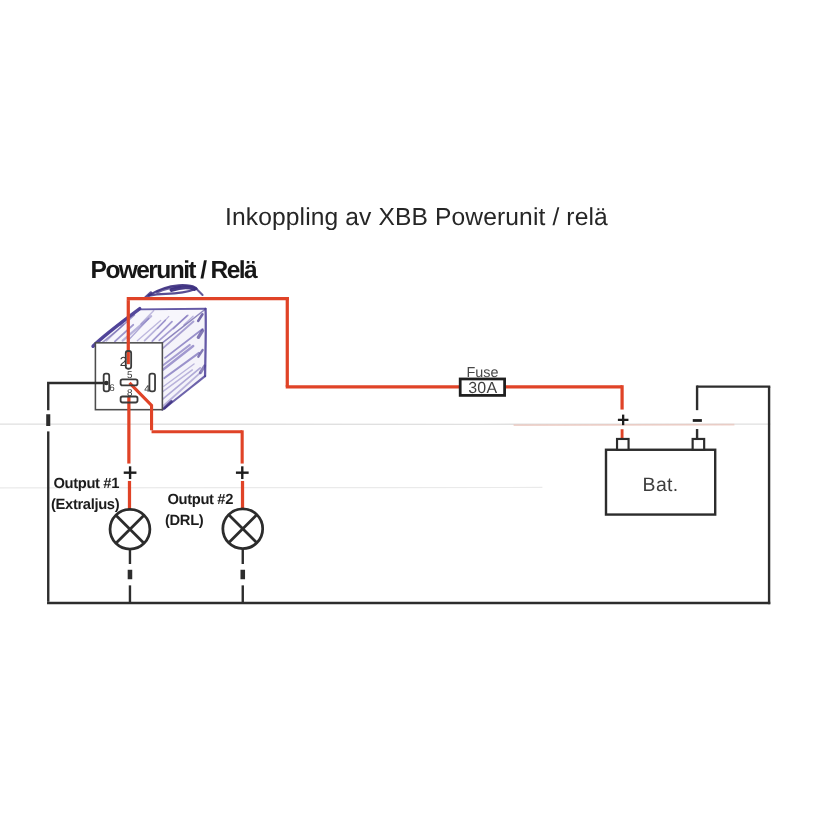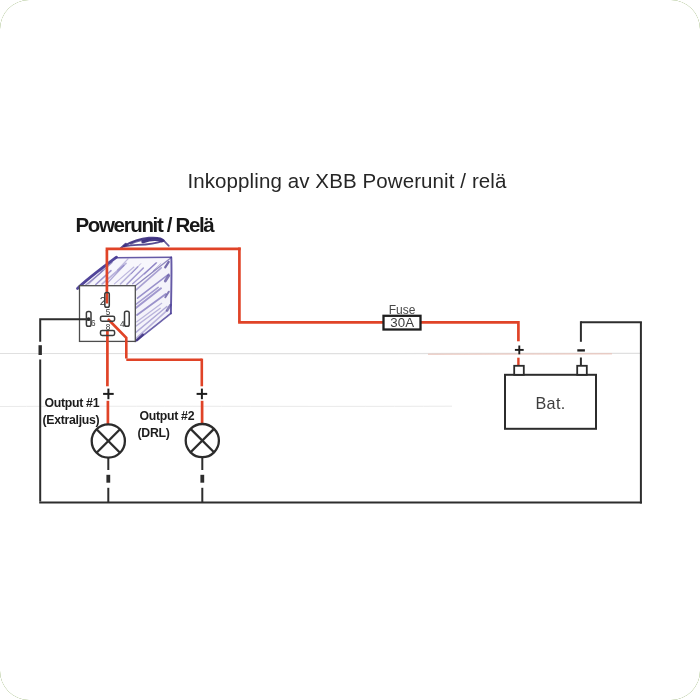--- a/index.html
+++ b/index.html
@@ -1,17 +1,17 @@
 <!DOCTYPE html>
 <html><head>
 <meta charset="utf-8">
 <style>
 html,body{margin:0;padding:0;background:#ffffff;}
 #page{position:relative;width:700px;height:700px;background:#4d7c0f;overflow:hidden;
-font-family:"Liberation Sans", sans-serif;border-radius:29px;}
+font-family:"Liberation Sans", sans-serif;}
 svg{position:absolute;left:0;top:0;}
 </style>
 </head>
 <body>
 <div id="page">
 <svg width="700" height="700" viewBox="0 0 700 700">
   <rect x="0" y="0" width="700" height="700" fill="#ffffff"></rect>
 
   <path d="M0,353.5 C120,352.8 300,354.2 470,353.4 C560,353 620,353.6 642,353.4" stroke="#e0e0e0" stroke-width="1.1" fill="none"></path>
   <path d="M428,354.2 C480,353.6 560,354.4 612,353.8" stroke="#eac4bb" stroke-width="1.5" fill="none" stroke-opacity="0.75"></path>

